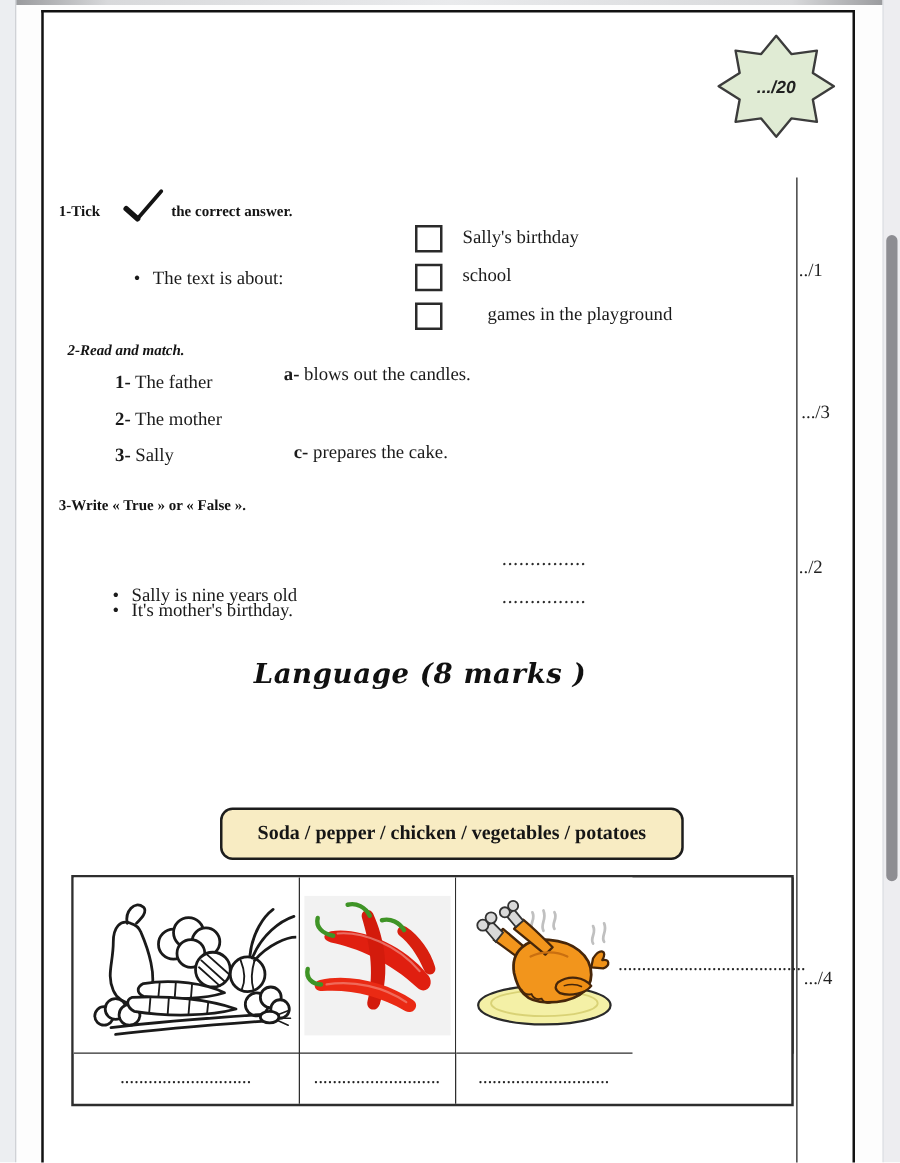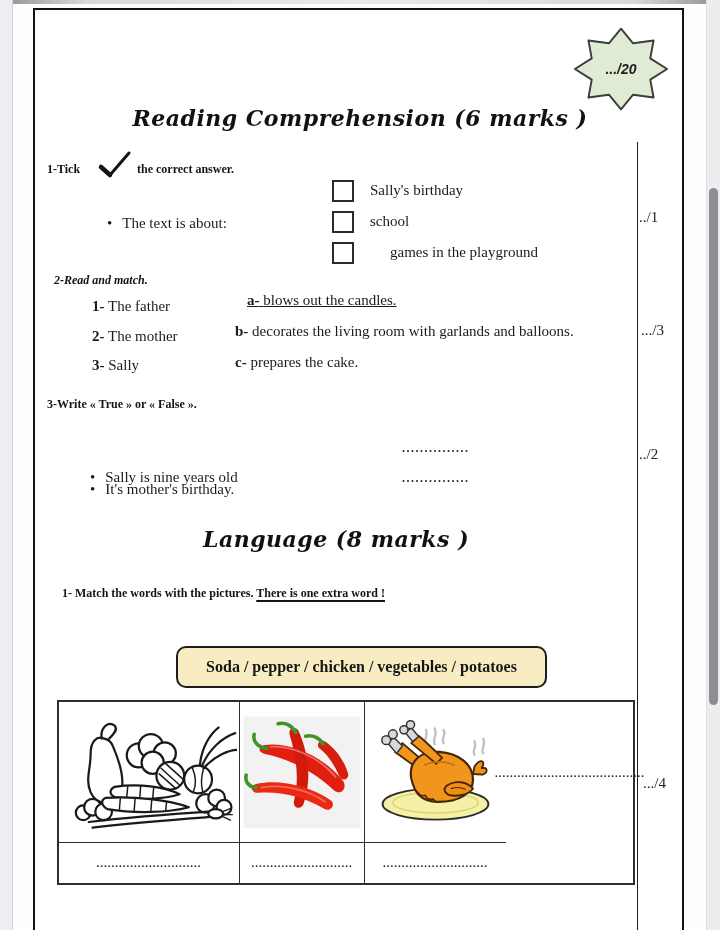--- a/index.html
+++ b/index.html
@@ -81,21 +81,20 @@
 
     <div class="marks-line"></div>
 
     <div class="badge">
       <svg width="96" height="90" viewBox="0 0 100 90">
         <polygon points="50,3 62.6,18.2 83.9,15.3 80.5,33.9 98,45 80.5,56.1 83.9,74.7 62.6,71.8 50,87 37.4,71.8 16.1,74.7 19.5,56.1 2,45 19.5,33.9 16.1,15.3 37.4,18.2" fill="#e0ebd4" stroke="#3c3c3c" stroke-width="2" stroke-linejoin="round"></polygon>
       </svg>
       <div class="badge-text">.../20</div>
     </div>
 
-    <div id="title-reading" class="script-title">Reading Comprehension  (6 marks )</div>
 
     <div class="h-bold" style="left:12px; top:152px;">1-Tick</div>
     <svg class="tick-icon" width="36" height="30" viewBox="0 0 36 30">
       <path d="M4 17 L13 25 L32 3" fill="none" stroke="#141414" stroke-width="3" stroke-linecap="round" stroke-linejoin="round"></path>
       <path d="M4 17 L13 25" fill="none" stroke="#141414" stroke-width="4.5" stroke-linecap="round"></path>
     </svg>
     <div class="h-bold" style="left:102px; top:152px;">the correct answer.</div>
 
     <div class="body-text bullet" style="left:72px; top:205px;"><span>The text is about:</span></div>
 
@@ -107,41 +106,36 @@
     <div class="opt-label" style="top:234px;margin-left:20px;">games in the playground</div>
 
     <div class="mark" style="left:604px; top:199px;">../1</div>
 
     <div class="h-bold" style="left:19px; top:263px;font-style:italic;">2-Read and match.</div>
 
     <div class="body-text" style="left:57px; top:288px;"><b>1-</b> <span>The father</span></div>
     <div class="body-text" style="left:57px; top:318px;"><b>2-</b> <span>The mother</span></div>
     <div class="body-text" style="left:57px; top:347px;"><b>3-</b> <span>Sally</span></div>
 
-    <div class="body-text" style="left:212px; top:282px;text-decoration:underline;"><b>a-</b> <span>blows out the candles.</span></div>
-    <div class="body-text" style="left:200px; top:313px;"><b>b-</b> <span>decorates the living room with garlands and balloons.</span></div>
+    <div class="body-text" style="left:192px; top:282px;"><b>a-</b> <span>blows out the candles.</span></div>
     <div class="body-text" style="left:200px; top:344px;"><b>c-</b> <span>prepares the cake.</span></div>
 
     <div class="mark" style="left:606px; top:312px;">.../3</div>
 
     <div class="h-bold" style="left:12px; top:387px;">3-Write « True » or « False ».</div>
 
     <div class="body-text bullet" style="left:55px; top:429px;margin-top:42px;"><span>It's mother's birthday.</span></div>
     <div class="dots" style="left:367px; top:431px;">...............</div>
     <div class="body-text bullet" style="left:55px; top:459px;"><span>Sally is nine years old</span></div>
     <div class="dots" style="left:367px; top:461px;">...............</div>
 
     <div class="mark" style="left:604px; top:436px;">../2</div>
 
     <div id="title-language" class="script-title">Language  (8 marks )</div>
 
-    <div class="h-bold" style="left:27px; top:576px;">
-      <span>1- Match the words with the pictures.</span>
-      <span class="underlined">There is one extra word !</span>
-    </div>
 
     <div class="word-box">
       <span>Soda / pepper / chicken / vegetables / potatoes</span>
     </div>
 
     <div class="pic-table">
 
       <div class="pic-cell">
         <svg width="176" height="134" viewBox="0 0 190 140">
           <g stroke="#1a1a1a" stroke-width="2.4" fill="#ffffff" stroke-linecap="round" stroke-linejoin="round">

